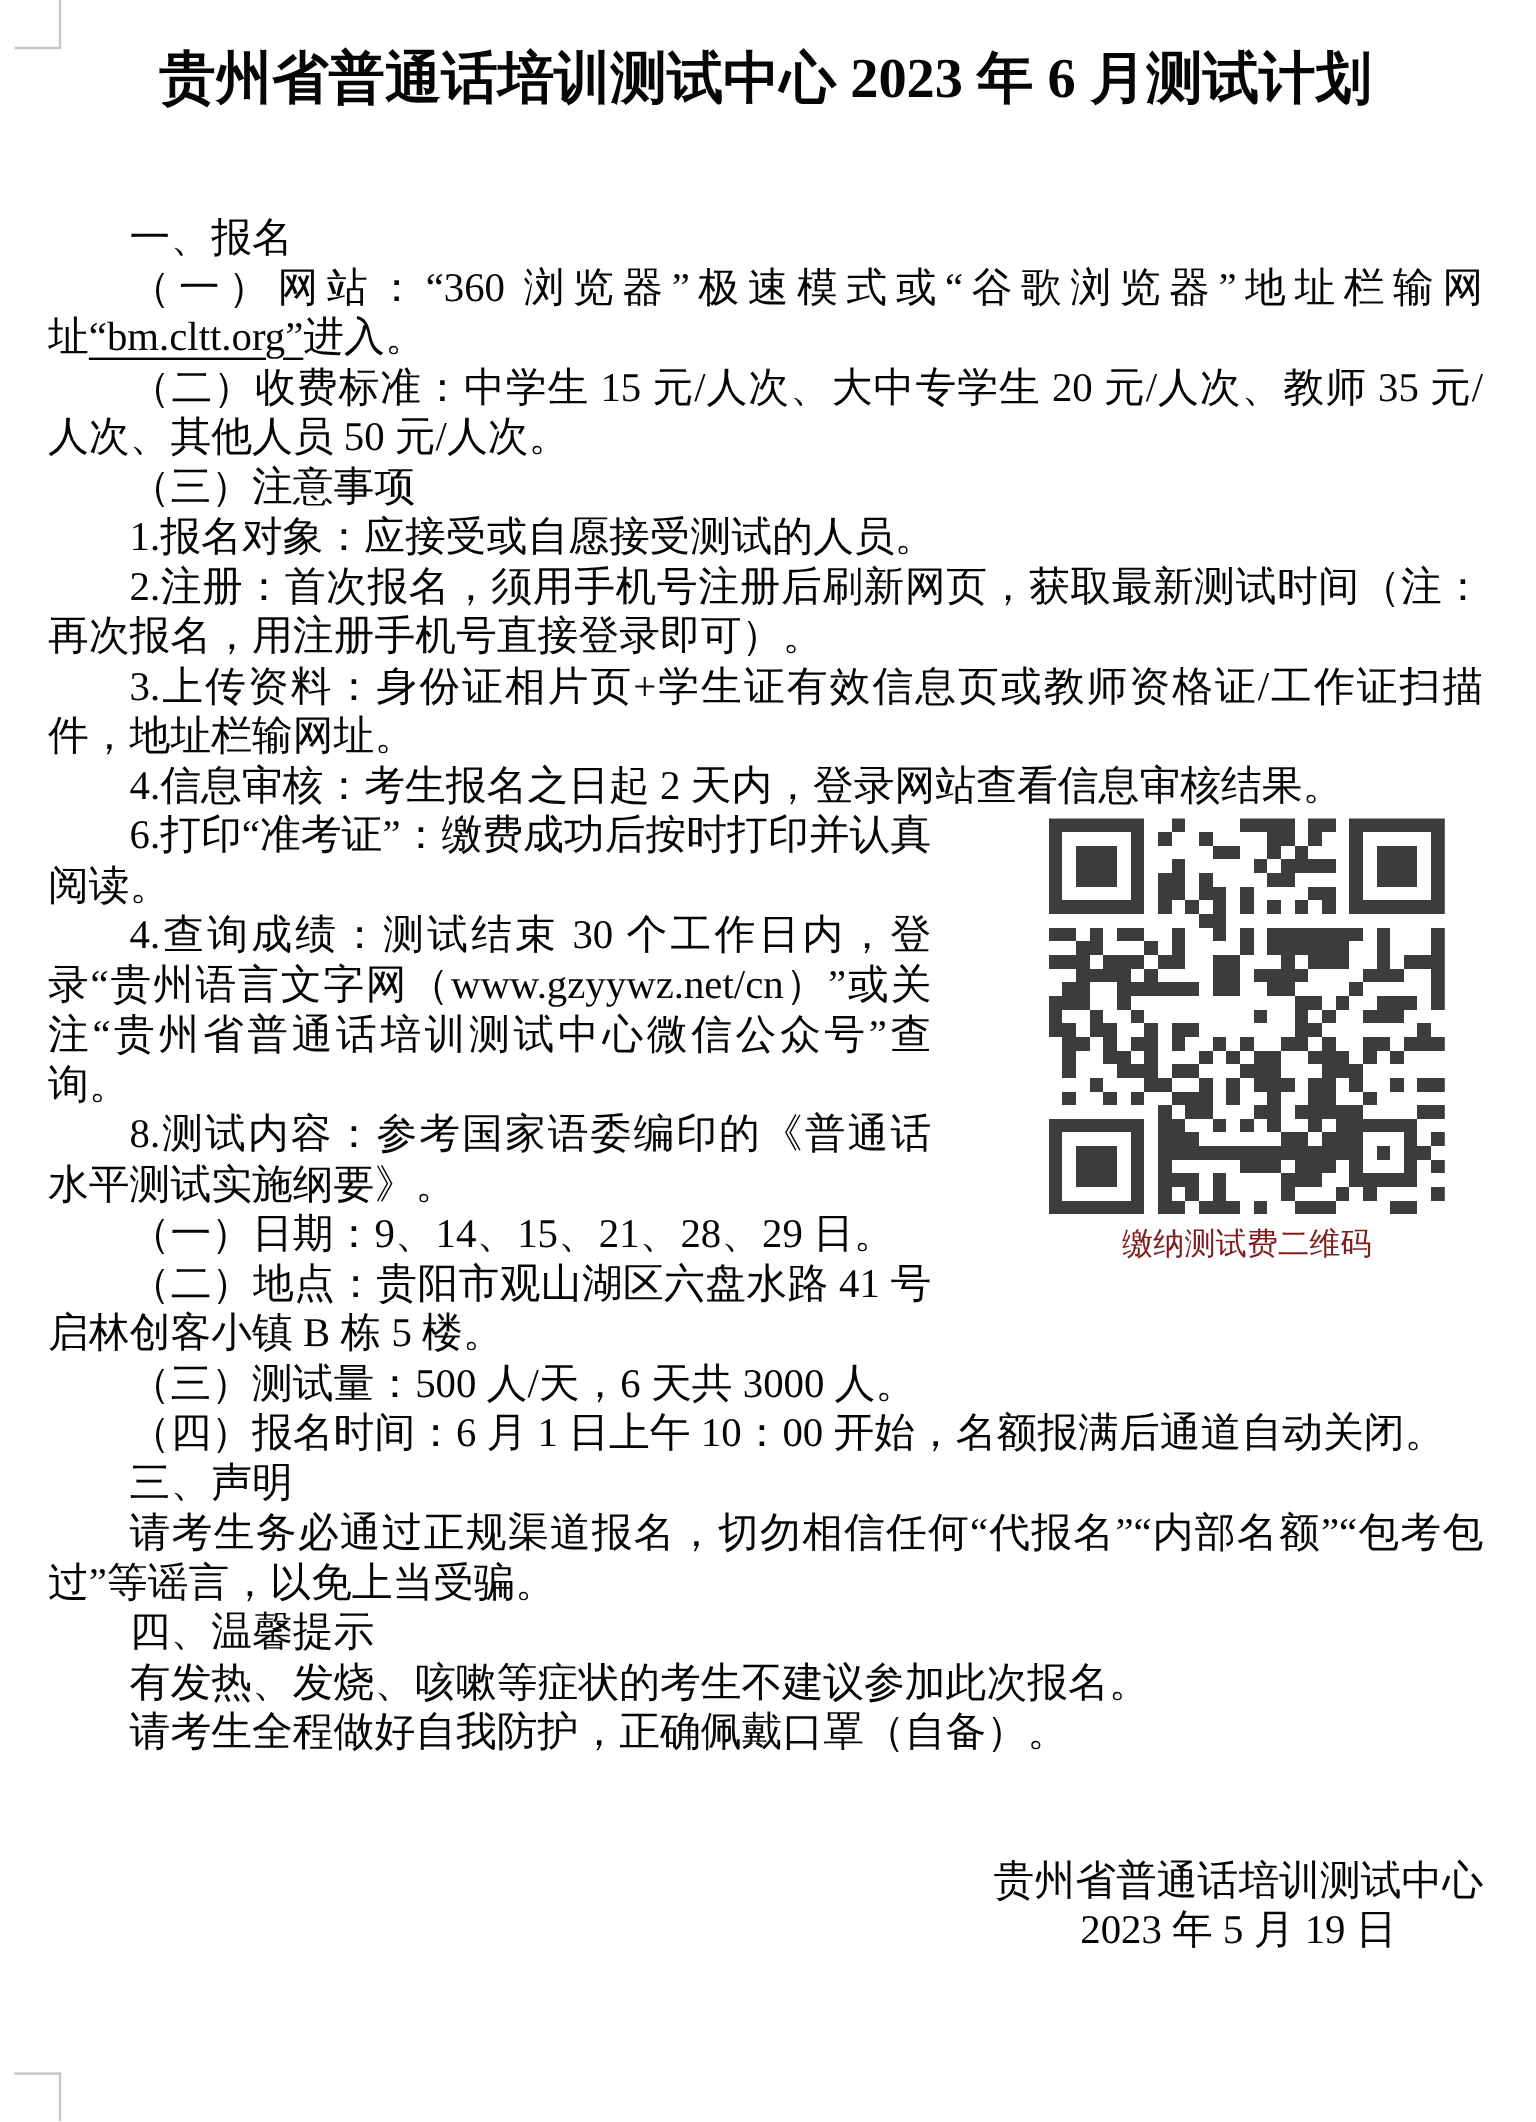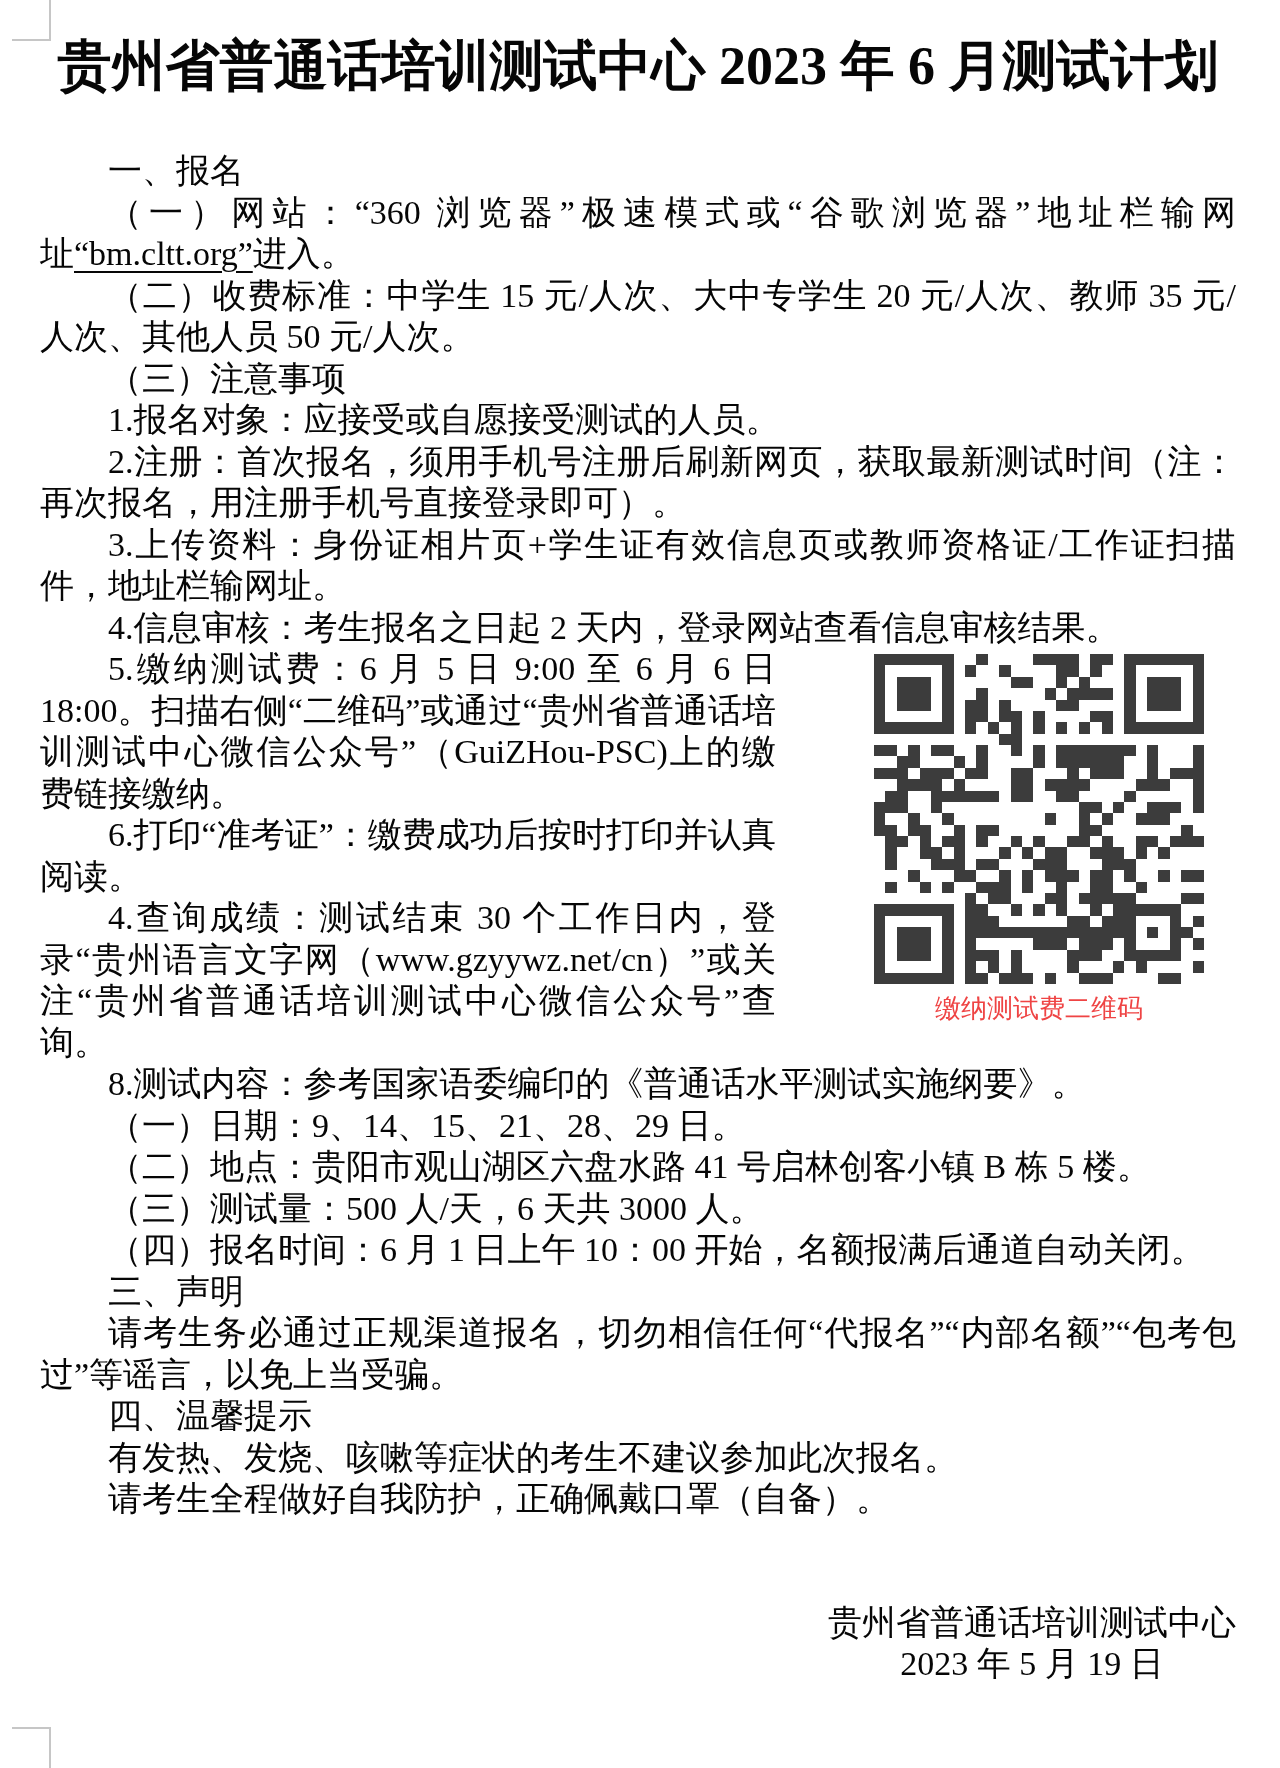--- a/index.html
+++ b/index.html
@@ -10,22 +10,22 @@
     padding:38px 44px 0 40px;
     background:#ffffff;
     overflow:hidden;
     font-family:"Liberation Serif","DejaVu Serif",serif;
     color:#060606;
   }
   .corner{position:absolute;width:37px;height:39px;}
   .corner.tl{left:12px;top:0;border-right:2px solid #c6c6c6;border-bottom:2px solid #c6c6c6;}
   .corner.bl{left:12px;bottom:0;border-right:2px solid #c6c6c6;border-top:2px solid #c6c6c6;}
   h1.title{
-    margin:0 0 56px 0;
-    font-size:54px;line-height:56px;
+    margin:0 0 84px 0;
+    font-size:47px;line-height:56px;
     font-weight:bold;text-align:center;
     letter-spacing:0;
   }
   .body p{
     margin:0;
     font-size:34px;line-height:41.5px;
     text-align:justify;
     text-indent:2em;
   }
   .body span.b{font-weight:normal;}
@@ -34,21 +34,21 @@
     float:right;
     width:460px;
     margin:6px 0 0 0;
   }
   .qr-inner{width:330px;margin:0 32px 0 auto;}
   .qr-inner svg{display:block;width:330px;height:330px;}
   .qr-caption{
     margin-top:8px;
     font-size:26px;line-height:34px;
     text-align:center;text-indent:0;
-    color:#ef4444;
+    color:#7f1d1d;
   }
   .signoff{
     margin-left:auto;margin-right:0;
     margin-top:82px;
     width:fit-content;
     text-align:center;
   }
   .signoff p{
     margin:0;font-size:34px;line-height:41.5px;text-indent:0;
   }
@@ -479,21 +479,20 @@
             <rect x="15" y="28" width="1" height="1" fill="#3c3c3c"></rect>
             <rect x="18" y="28" width="1" height="1" fill="#3c3c3c"></rect>
             <rect x="19" y="28" width="1" height="1" fill="#3c3c3c"></rect>
             <rect x="20" y="28" width="1" height="1" fill="#3c3c3c"></rect>
             <rect x="25" y="28" width="1" height="1" fill="#3c3c3c"></rect>
             <rect x="26" y="28" width="1" height="1" fill="#3c3c3c"></rect>
           </svg>
           <div class="qr-caption">缴纳测试费二维码</div>
         </div>
       </div>
-      <p><span class="b">5.缴纳测试费：6 月 5 日 9:00 至 6 月 6 日 18:00。扫描右侧“二维码”或通过“贵州省普通话培训测试中心微信公众号”（GuiZHou-PSC)上的缴费链接缴纳。</span></p>
       <p><span>6.打印“准考证”：缴费成功后按时打印并认真阅读。</span></p>
       <p><span>4.查询成绩：测试结束 </span><span class="b">30 个工作日内</span><span>，登录“贵州语言文字网（www.gzyywz.net/cn）”或关注“</span><span class="b">贵州省普通话培训测试中心微信公众号”</span><span>查询。</span></p>
       <p><span>8.测试内容：参考国家语委编印的《普通话水平测试实施纲要》。</span></p>
       <p><span class="b">（一）日期：</span><span>9、14、15、21、28、29 日。</span></p>
       <p><span class="b">（二）地点：</span><span>贵阳市观山湖区六盘水路 41 号启林创客小镇 B 栋 5 楼。</span></p>
       <p><span class="b">（三）测试量：</span><span>500 人/天，6 天共 3000 人。</span></p>
       <p><span class="b">（四）报名时间：</span><span>6 月 1 日上午 10：00 开始，名额报满后通道自动关闭。</span></p>
       <p><span class="b">三、声明</span></p>
       <p><span class="b">请考生务必通过正规渠道报名，切勿相信任何“代报名”“内部名额”“包考包过”等谣言，以免上当受骗。</span></p>
       <p><span class="b">四、温馨提示</span></p>

